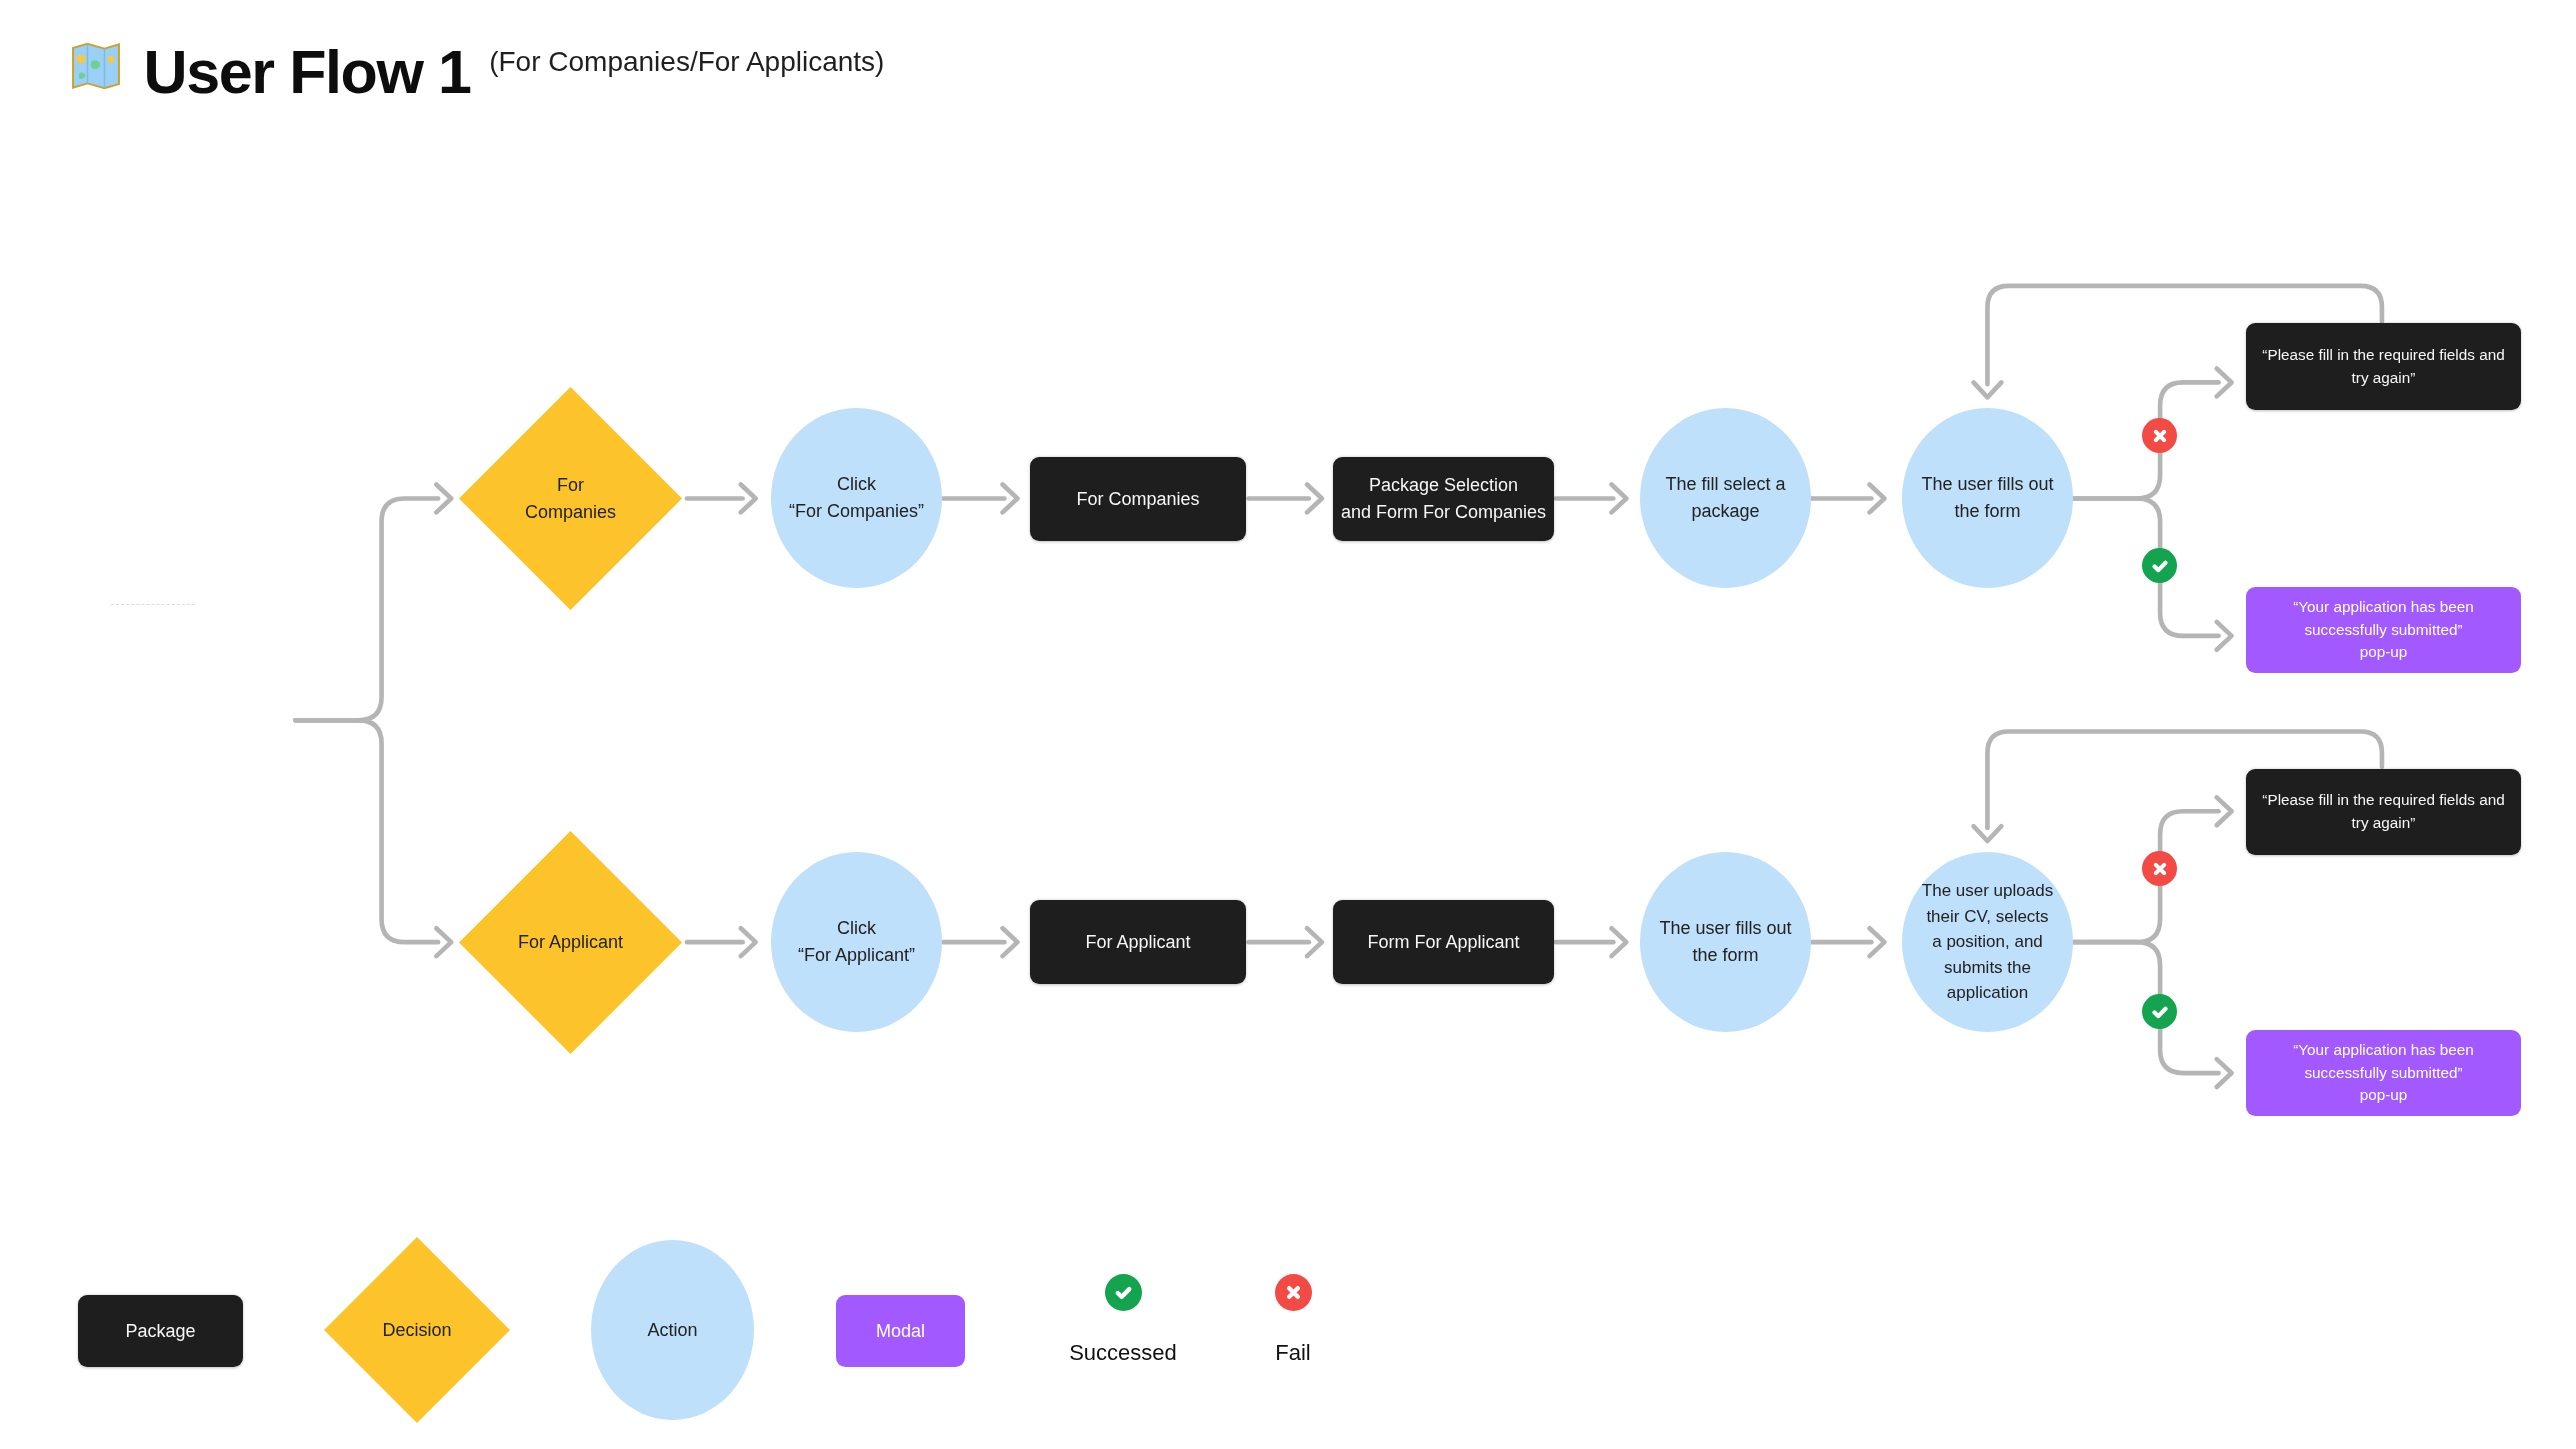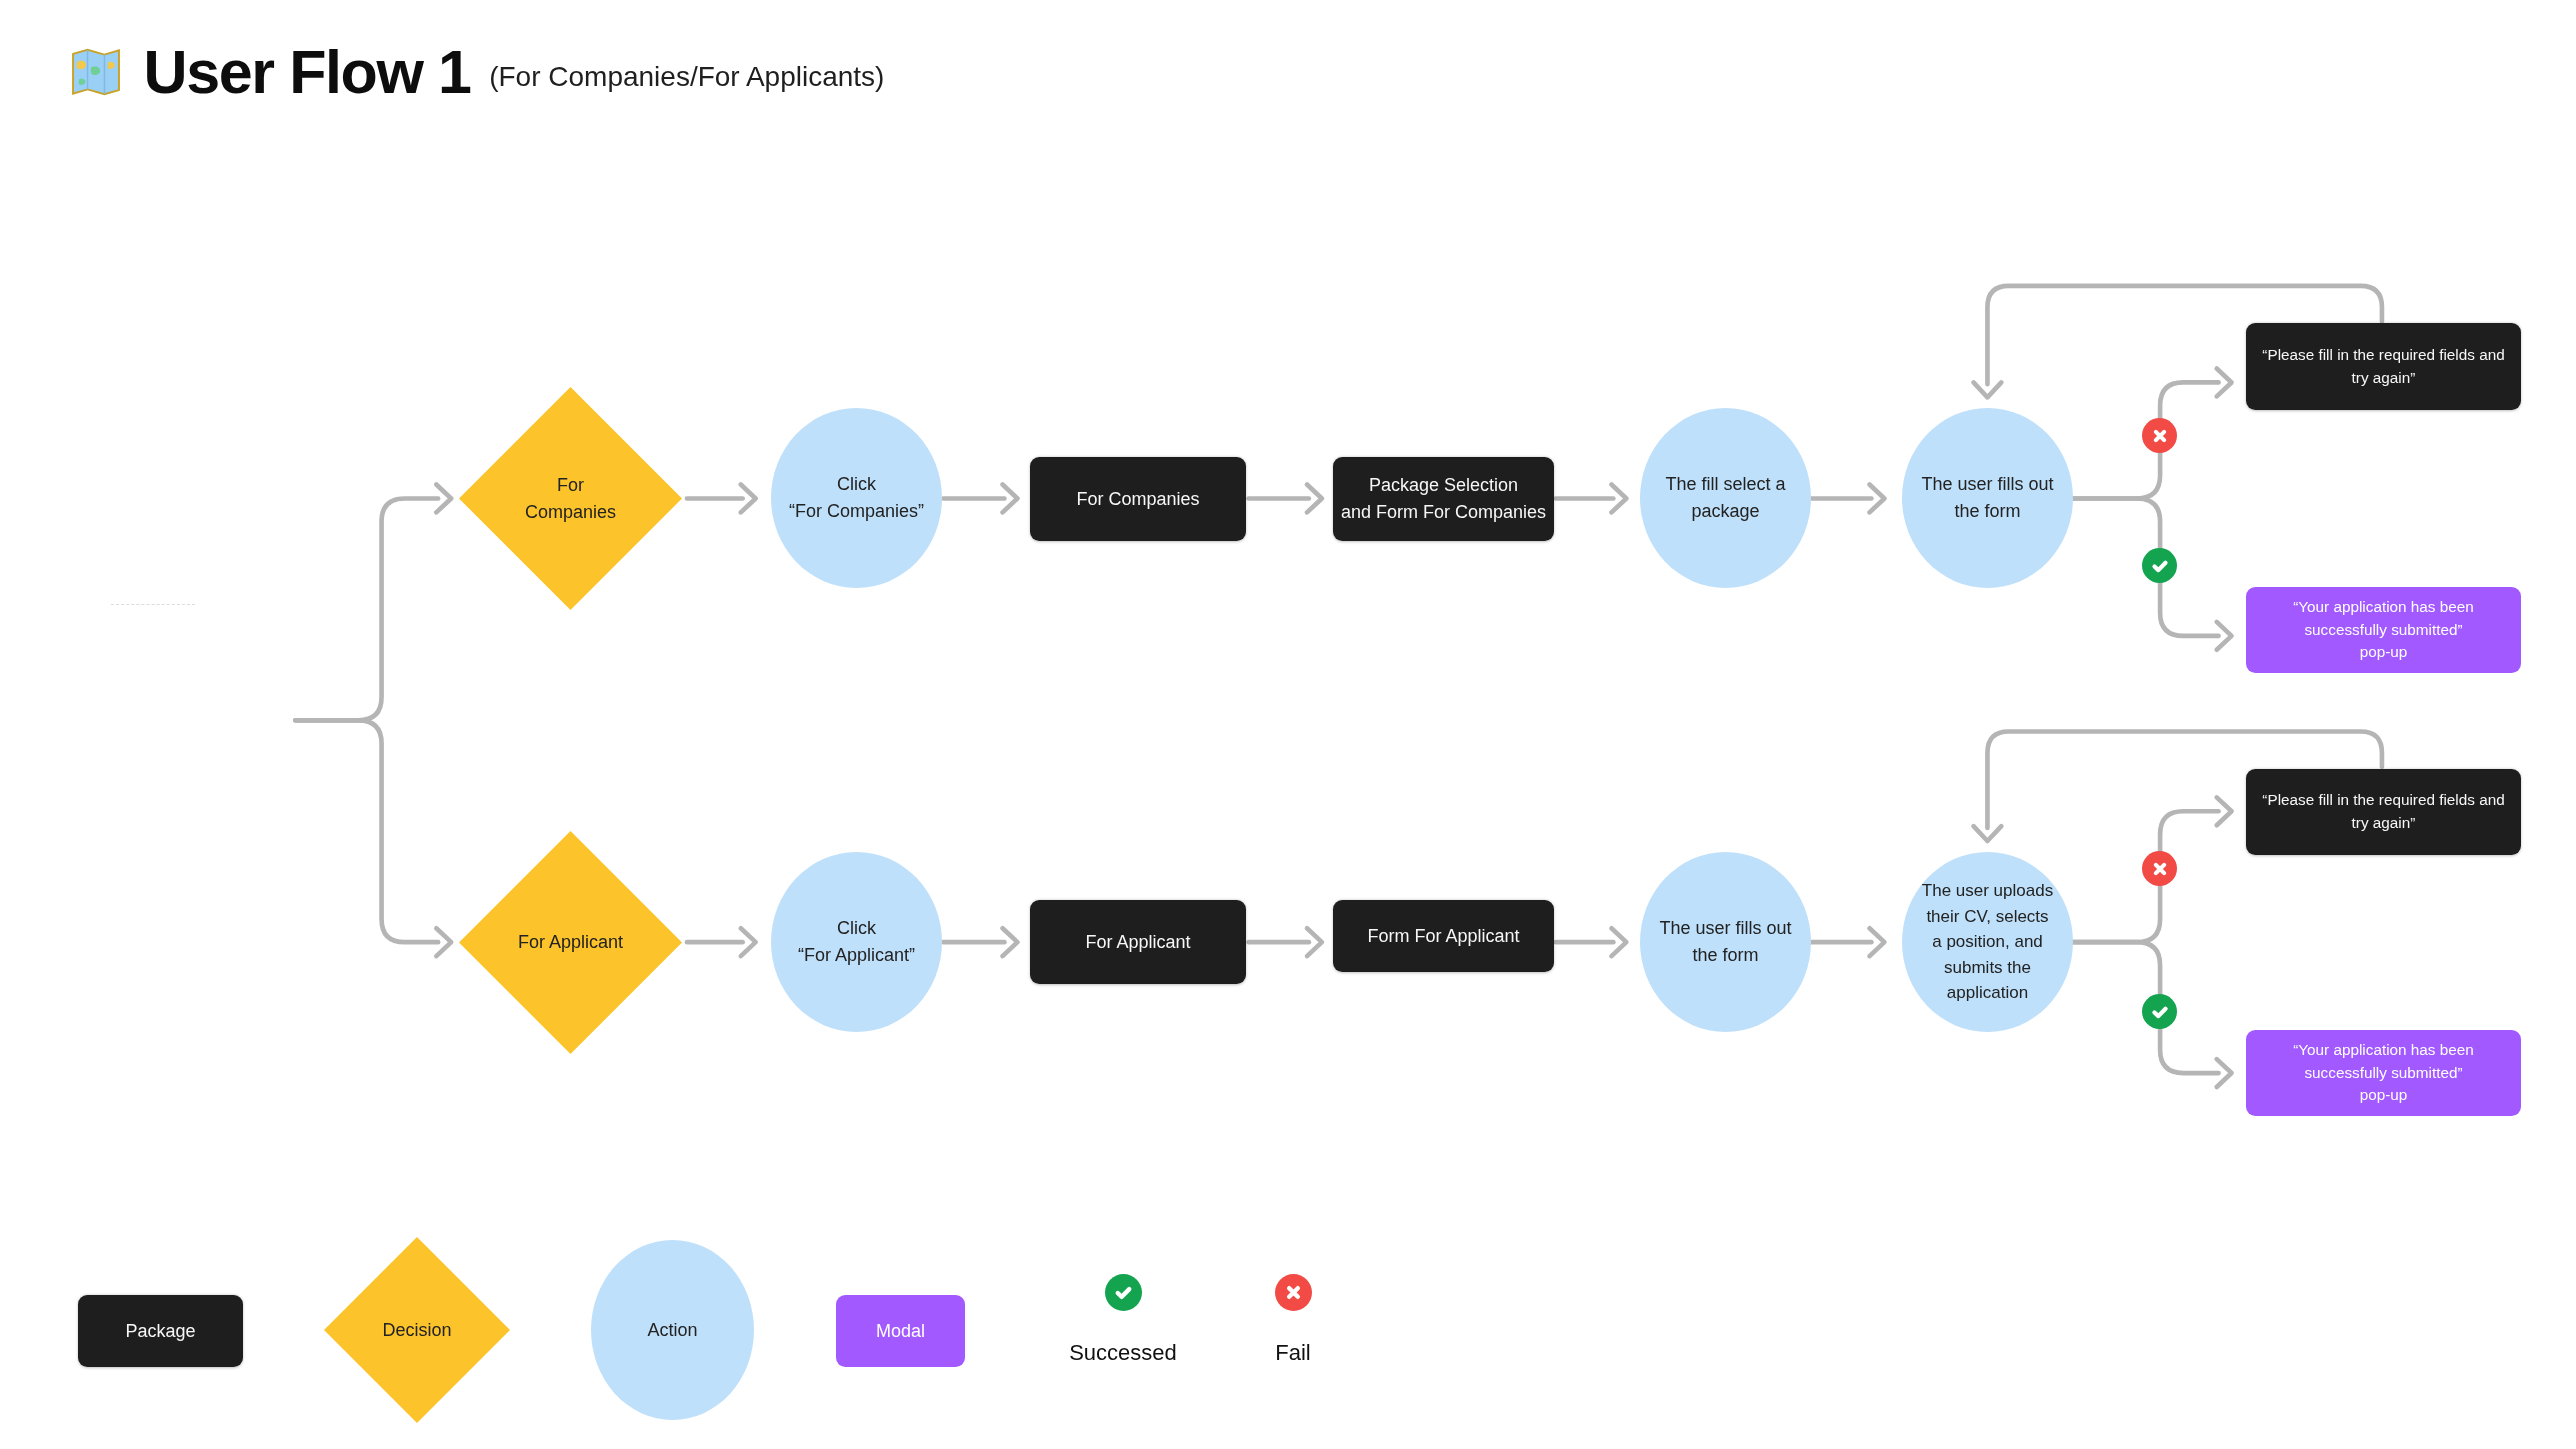--- a/index.html
+++ b/index.html
@@ -1,20 +1,20 @@
 <!DOCTYPE html>
 <html style="--canvas_bg: #FFFFFF; --screen: #1E1E1E; --decision: #FCC42A; --action: #BFE0FA; --modal: #A259FF; --success: #14A44F; --fail: #F24B45; --connector: #B5B5B5;font-size:15px"><head>
 <meta charset="utf-8">
 <style>
   html,body{margin:0;padding:0;background:#fff;}
   .canvas{position:relative;width:2576px;height:1449px;background:var(--canvas_bg,#fff);overflow:hidden;
           font-family:"Liberation Sans","DejaVu Sans",sans-serif;color:#1e1e1e;}
   .wires{position:absolute;left:0;top:0;pointer-events:none;}
   .wires path,.wires polyline{fill:none;stroke:var(--connector,#b5b5b5);stroke-width:5;stroke-linecap:round;stroke-linejoin:round;}
-  .titlebar{position:absolute;left:67px;top:37px;display:flex;align-items:center;gap:18.6px;}
+  .titlebar{position:absolute;left:67px;top:37px;display:flex;gap:18.6px;}
   .titlebar .main{font-size:61px;font-weight:800;letter-spacing:-1.4px;color:#0d0d0d;}
   .titlebar .sub{font-size:28px;font-weight:400;color:#1f1f1f;margin-top:9.3px;}
   .node{position:absolute;display:flex;align-items:center;justify-content:center;text-align:center;
         white-space:pre-line;line-height:1.5;font-size:18px;}
   .screen{background:var(--screen,#1e1e1e);color:#f7f7f7;border-radius:9.3px;box-shadow:0 0.9px 2.8px rgba(0,0,0,.25);}
   .modal-node{background:var(--modal,#a259ff);color:#ffffff;border-radius:9.3px;font-size:15.3px;line-height:1.5;}
   .modal-dark{background:var(--screen,#1e1e1e);color:#f7f7f7;border-radius:9.3px;font-size:15.3px;line-height:1.5;box-shadow:0 0.9px 2.8px rgba(0,0,0,.25);}
   .decision{background:var(--decision,#fcc42a);clip-path:polygon(50% 0,100% 50%,50% 100%,0 50%);color:#222;}
   .action{background:var(--action,#bfe0fa);border-radius:50%;color:#222;}
   .badge{position:absolute;width:35px;height:35px;border-radius:50%;display:flex;align-items:center;justify-content:center;}
@@ -115,21 +115,21 @@
   <div class="badge ok" style="left:2142px;top:548px;">
     <svg width="22" height="22" viewBox="0 0 24 24">
         <path d="M6 12.5 L10.2 16.5 L18 8.5" stroke="#fff" stroke-width="4.6" fill="none" stroke-linecap="round" stroke-linejoin="round"></path>
       </svg>
   </div>
 
   <div class="node decision" style="left:459px;top:831px;width:223px;height:223px;">For Applicant</div>
   <div class="node action" style="left:771px;top:852px;width:171px;height:180px;">Click
 “For Applicant”</div>
   <div class="node screen" style="left:1030px;top:900px;width:216px;height:84px;">For Applicant</div>
-  <div class="node screen" style="left:1333px;top:900px;width:221px;height:72px;">Form For Applicant</div>
+  <div class="node screen" style="left:1333px;top:900px;width:221px;height:84px;">Form For Applicant</div>
   <div class="node action" style="left:1640px;top:852px;width:171px;height:180px;">The user fills out
 the form</div>
   <div class="node action" style="left:1902px;top:852px;width:171px;height:180px;font-size:17px;">The user uploads
 their CV, selects
 a position, and
 submits the
 application</div>
   <div class="node modal-dark" style="left:2246px;top:769px;width:275px;height:86px;">“Please fill in the required fields and
 try again”</div>
   <div class="node modal-node" style="left:2246px;top:1030px;width:275px;height:86px;">“Your application has been

